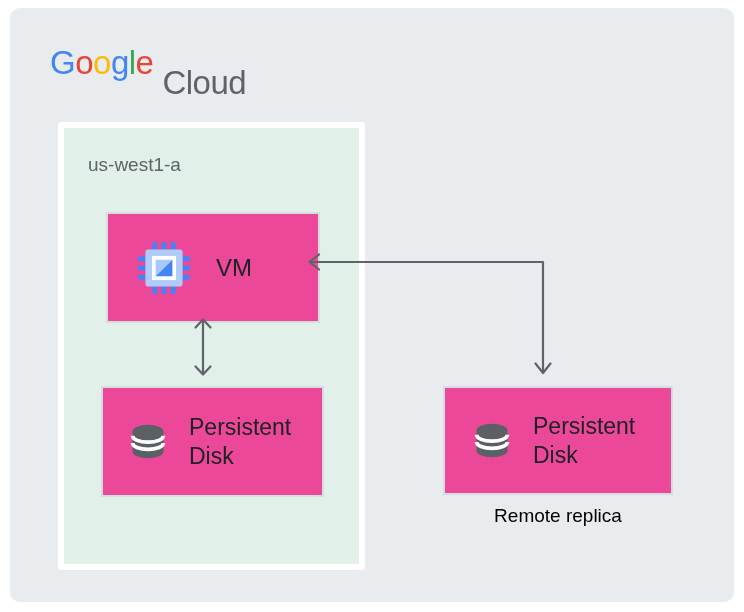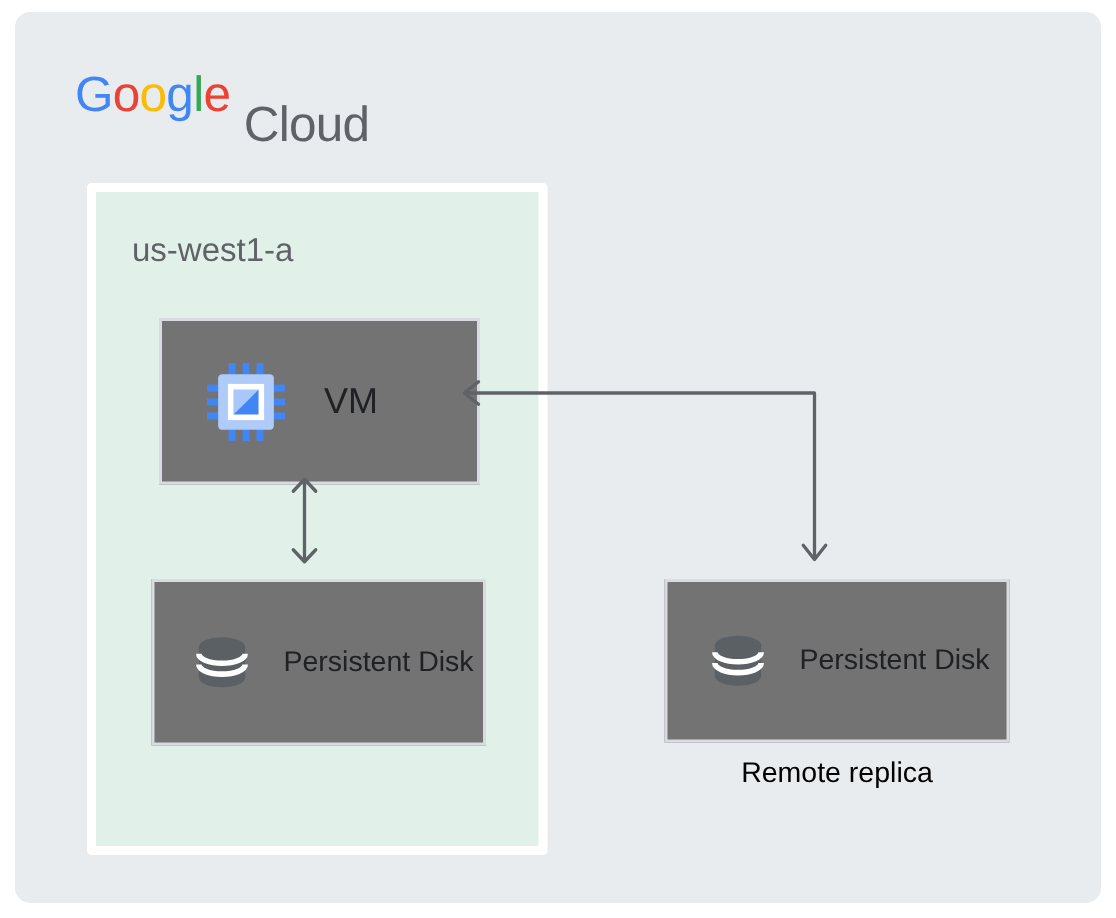--- a/index.html
+++ b/index.html
@@ -18,31 +18,31 @@
   }
   .logo .cloud{color:#5f6368;margin-left:9px;margin-top:40px;}
   
   .zone{
     position:absolute;width:307px;height:448px;top:114px;
     background:#e1f0e8;border:6px solid #ffffff;border-radius:3px;box-sizing:border-box;
   }
   .zone-a{left:48px;}
   .zone-b{left:389px;}
   .zone-label{
-    position:absolute;left:24px;top:26px;font-size:22px;color:#5f6368;
+    position:absolute;left:24px;top:26px;font-size:19px;color:#5f6368;
   }
   
   .node{
-    position:absolute;background:#737373;border:2px solid #d8dbdf;box-sizing:border-box;
+    position:absolute;background:#ec4899;border:2px solid #d8dbdf;box-sizing:border-box;
     display:flex;align-items:center;
   }
   .vm-node{left:96px;top:204px;width:214px;height:111px;padding-left:30px;gap:26px;}
   .disk-node-a{left:91px;top:378px;width:223px;height:111px;padding-left:26px;gap:22px;}
   .disk-node-b{left:433px;top:378px;width:230px;height:109px;padding-left:28px;gap:22px;}
-  .node-label{font-size:19px;line-height:29px;color:#202124;}
+  .node-label{font-size:23px;line-height:29px;color:#202124;}
   .vm-node .node-label{font-size:24px;}
   .caption{
     position:absolute;left:433px;top:497px;width:230px;text-align:center;
     font-size:19px;color:#000000;
   }
   
   .connector-layer{position:absolute;left:0;top:0;width:744px;height:612px;pointer-events:none;}
   .icon{flex:0 0 auto;display:block;}
 </style>
 </head>

